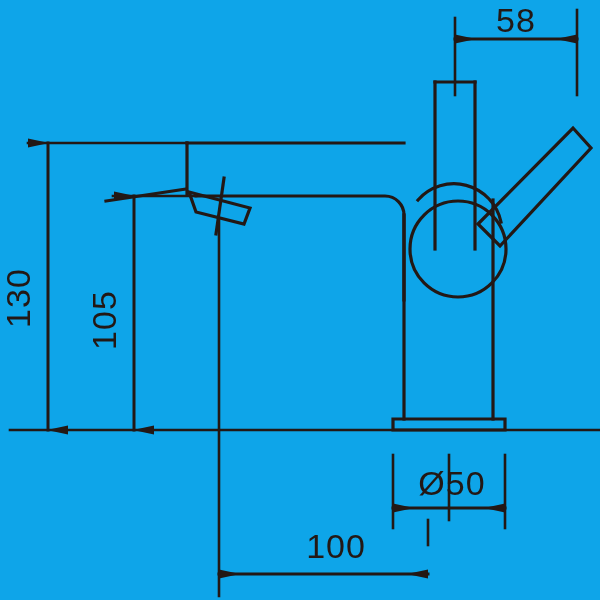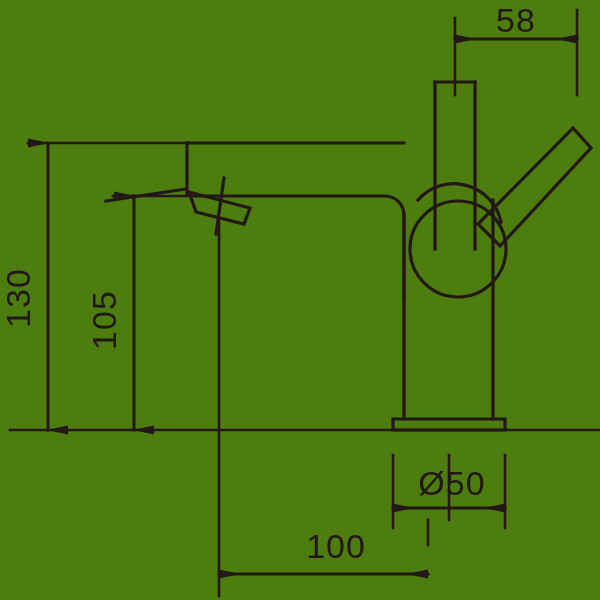--- a/index.html
+++ b/index.html
@@ -7,21 +7,21 @@
     padding: 0;
     background: #ffffff;
   }
   body {
     font-family: "Liberation Sans", sans-serif;
   }
   #drawing-root {
     position: relative;
     width: 600px;
     height: 600px;
-    background: #4d7c0f;
+    background: #0ea5e9;
     overflow: hidden;
   }
   #drawing-svg {
     display: block;
     width: 600px;
     height: 600px;
   }
   .dim-text {
     font-family: "Liberation Sans", sans-serif;
     font-size: 34px;

